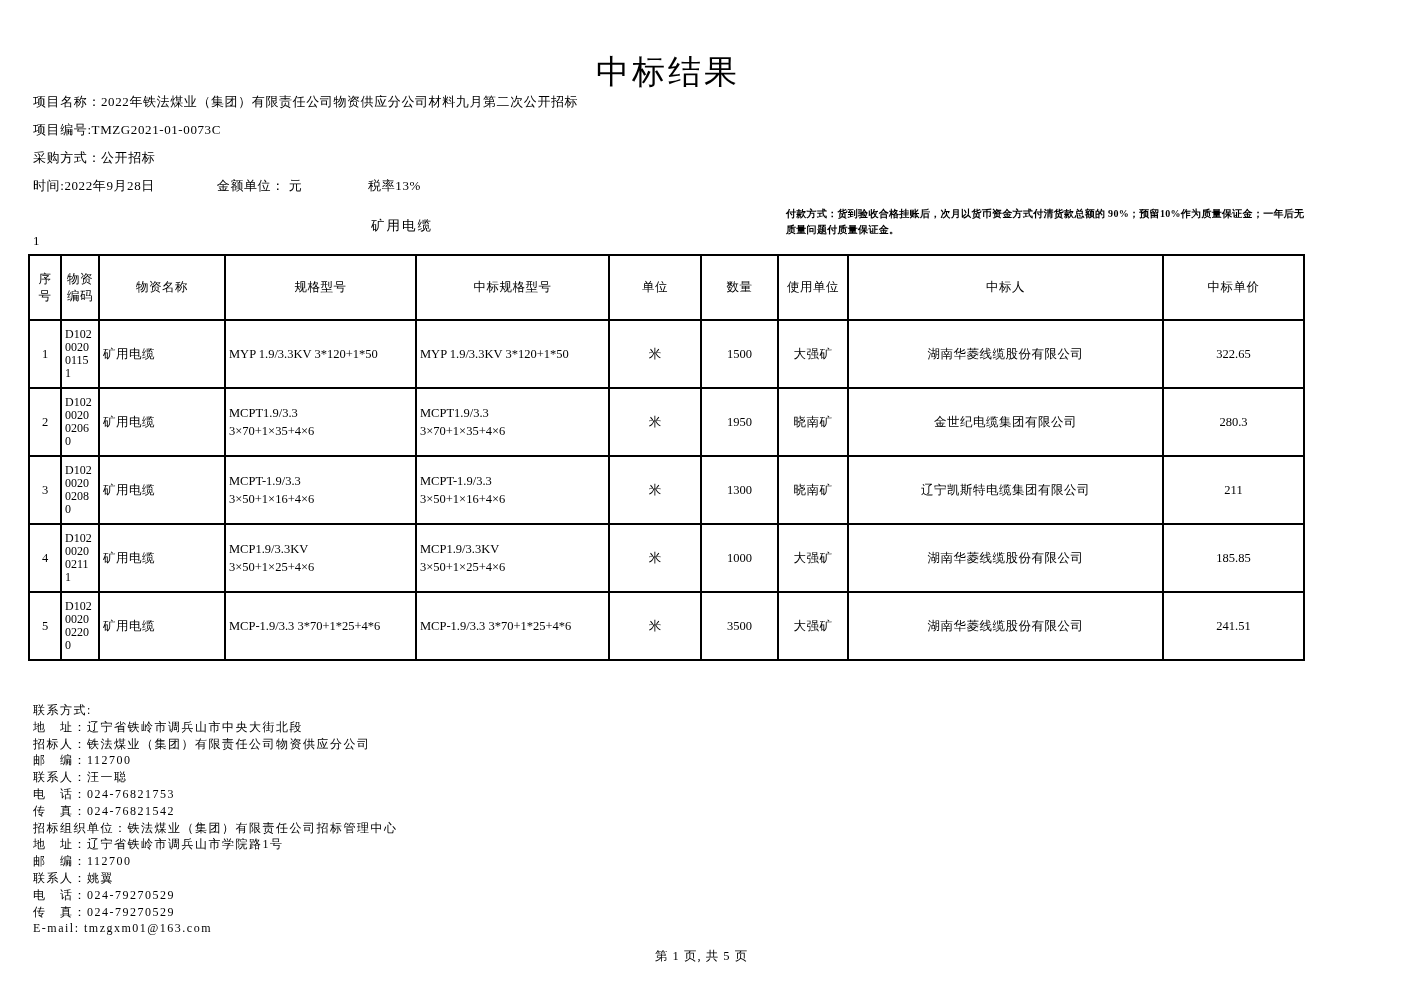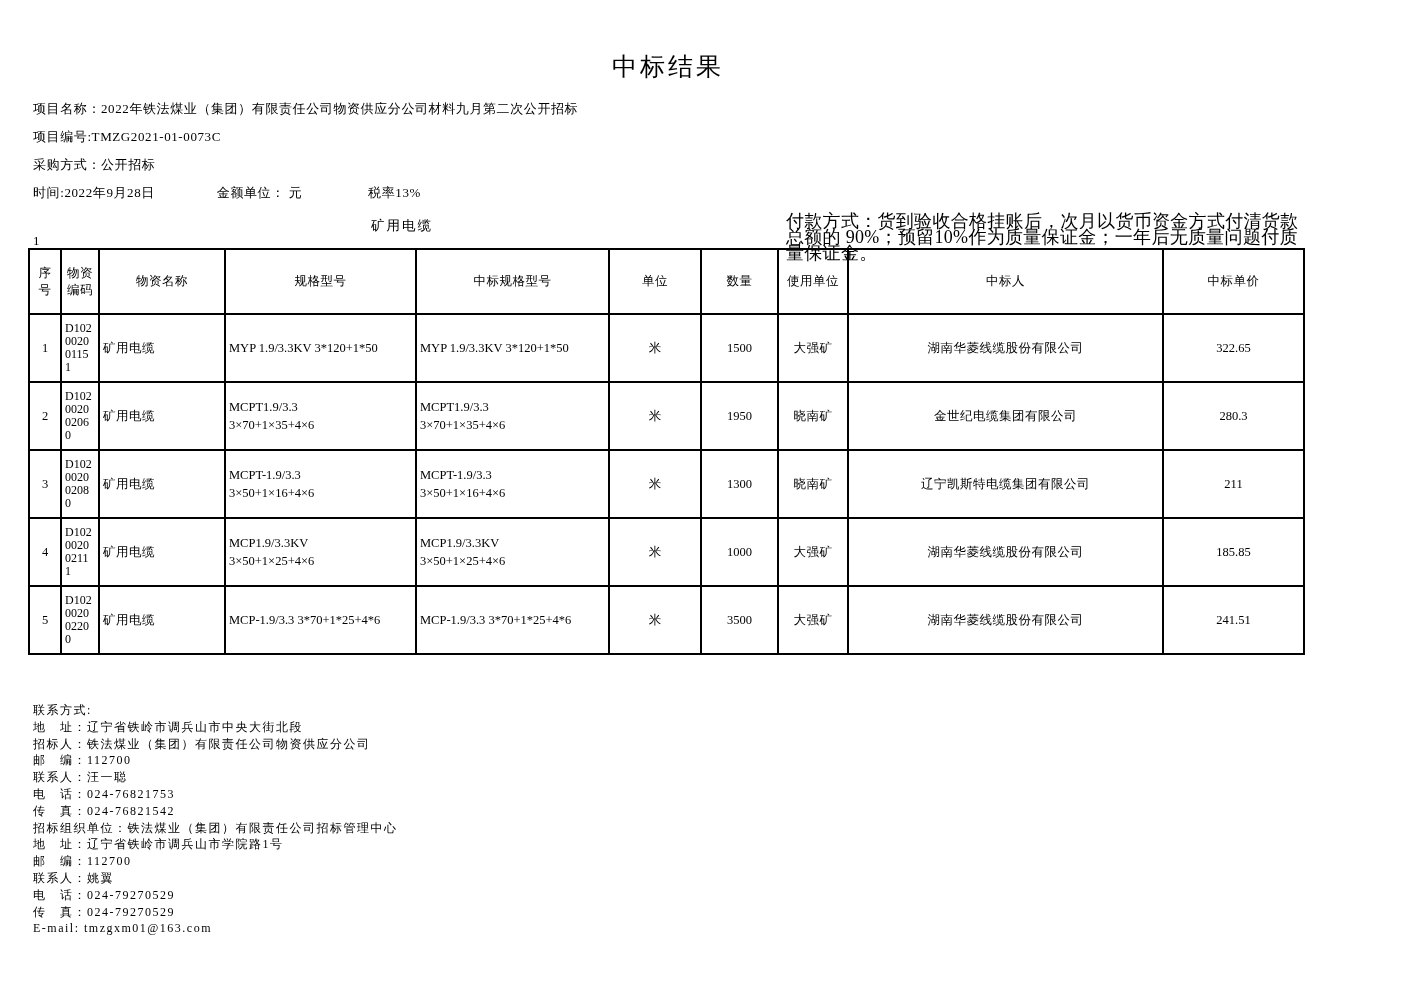--- a/index.html
+++ b/index.html
@@ -5,38 +5,38 @@
   html,body { margin:0; padding:0; background:#ffffff; }
   .page {
     position:relative; width:1403px; height:992px;
     background:#ffffff; color:#000;
     font-family:"Liberation Serif", serif;
     overflow:hidden;
   }
   .title {
     position:absolute; top:50px; left:0; width:1336px;
     margin:0; text-align:center;
-    font-size:25px; font-weight:400; letter-spacing:3px;
-  }
-  .meta { position:absolute; left:33px; top:88px; font-size:13px;margin-top:7px; }
+    font-size:33px; font-weight:400; letter-spacing:3px;
+  }
+  .meta { position:absolute; left:33px; top:88px; font-size:13px; }
   .meta-line { height:28px; line-height:28px; letter-spacing:0.6px; white-space:nowrap; }
   .time-line span { display:inline-block; }
   .time-sep1 { margin-left:58px; }
   .time-sep2 { margin-left:62px; }
   .payment {
-    position:absolute; left:786px; top:213px; width:522px;
-    font-size:18px; line-height:16px; letter-spacing:0.3px;
+    position:absolute; left:786px; top:206px; width:522px;
+    font-size:10px; line-height:16px; letter-spacing:0.3px;font-weight:bold;
   }
   .section-title {
     position:absolute; left:28px; top:217px; width:748px;
     text-align:center; font-size:13.5px; letter-spacing:2px;
   }
   .section-index { position:absolute; left:33px; top:233px; font-size:13px; }
   table.results {
-    position:absolute; left:28px; top:248px; width:1277px;
+    position:absolute; left:28px; top:254px; width:1277px;
     border-collapse:collapse; table-layout:fixed;
     font-size:12.5px;
   }
   table.results th, table.results td {
     border:2px solid #000; padding:1px 3px; vertical-align:middle;
     overflow:hidden;
   }
   table.results thead th {
     height:61px; font-weight:400; text-align:center; white-space:pre-line;
     letter-spacing:0.5px;
@@ -206,14 +206,15 @@
       <div class="contact-line">传　真：024-76821542</div>
       <div class="contact-line">招标组织单位：铁法煤业（集团）有限责任公司招标管理中心</div>
       <div class="contact-line">地　址：辽宁省铁岭市调兵山市学院路1号</div>
       <div class="contact-line">邮　编：112700</div>
       <div class="contact-line">联系人：姚翼</div>
       <div class="contact-line">电　话：024-79270529</div>
       <div class="contact-line">传　真：024-79270529</div>
       <div class="contact-line">E-mail: tmzgxm01@163.com</div>
     </div>
 
+  <div class="footer">第 1 页, 共 5 页</div>
 
 </div>
 
 </body></html>

